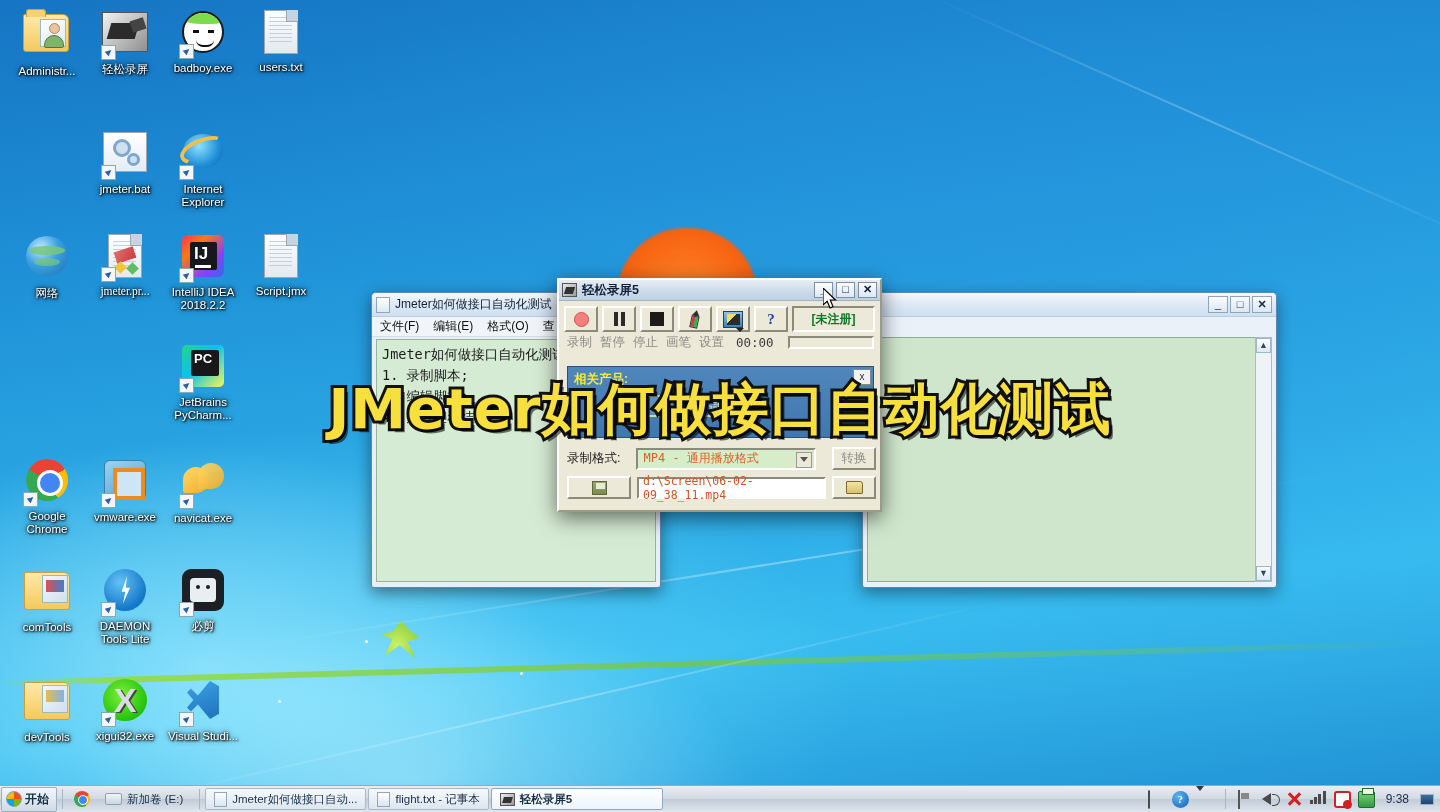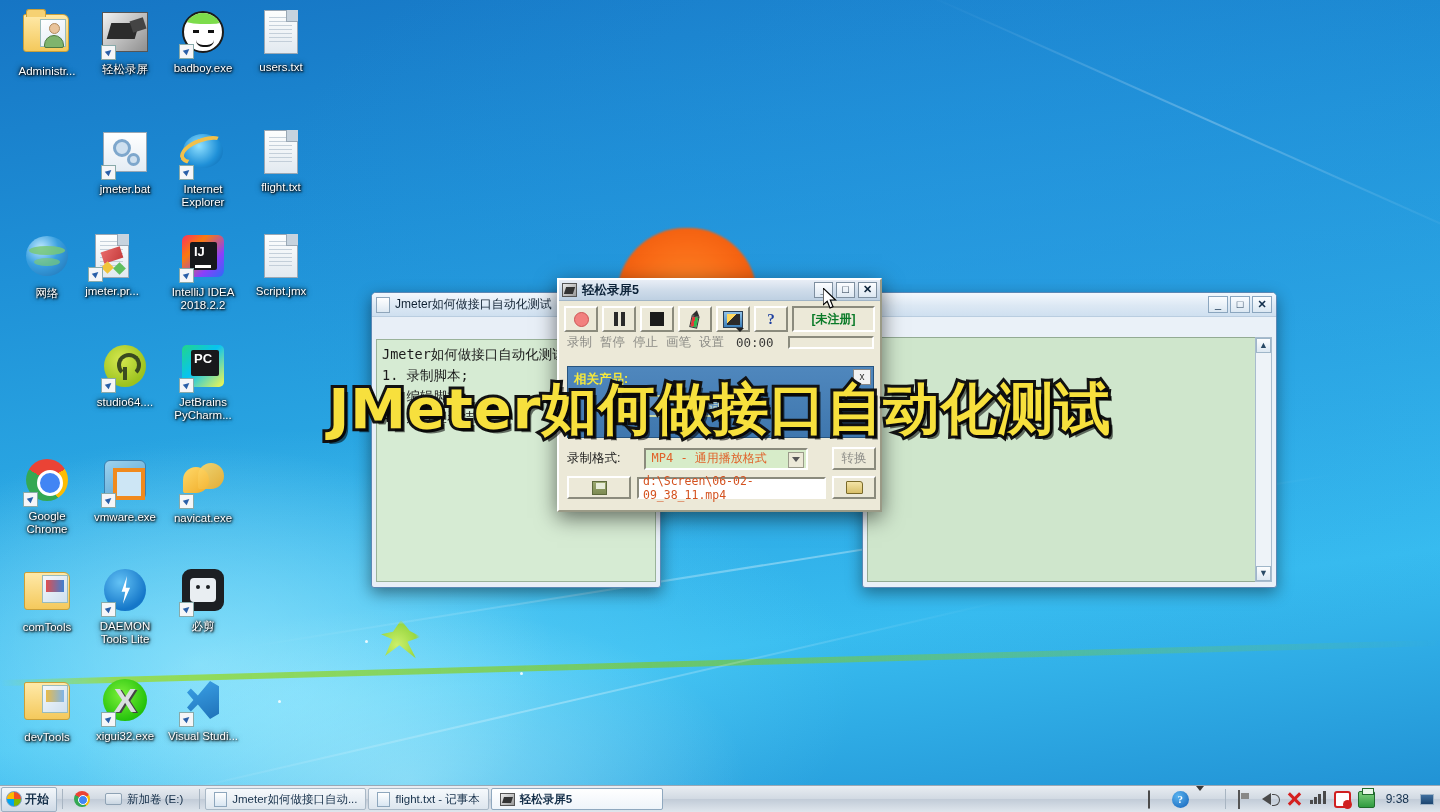--- a/index.html
+++ b/index.html
@@ -74,21 +74,21 @@
   .ic-gear{width:44px;height:40px;margin:4px auto 0;background:linear-gradient(180deg,#fff,#e4ecf4);border:1px solid #9aa8b5;position:relative;}
   .ic-gear .g1,.ic-gear .g2{position:absolute;border-radius:50%;background:#cfe0ef;border:3px solid #7ea7cc;}
   .ic-gear .g1{left:9px;top:6px;width:18px;height:18px;}
   .ic-gear .g2{left:23px;top:20px;width:13px;height:13px;}
   .ic-chrome{width:42px;height:42px;margin:3px auto 0;border-radius:50%;position:relative;
     background:conic-gradient(from -60deg,#ea4335 0 33%,#fbbc05 33% 58%,#34a853 58% 100%);}
   .ic-chrome::after{content:"";position:absolute;left:11px;top:11px;width:20px;height:20px;border-radius:50%;background:#4285f4;border:3px solid #fff;}
   .ic-ij{width:42px;height:42px;margin:3px auto 0;border-radius:6px;position:relative;
     background:linear-gradient(135deg,#fe315d 0%,#f97a0f 30%,#8a3ffc 70%,#2b6cf6 100%);}
   .ic-ij .sq{position:absolute;left:8px;top:7px;width:27px;height:28px;background:#16181c;border-radius:2px;}
-  .ic-ij .tx{position:absolute;left:12px;top:9px;color:#fff;font-size:13px;font-weight:bold;font-family:"Liberation Sans",sans-serif;}
+  .ic-ij .tx{position:absolute;left:12px;top:9px;color:#fff;font-size:17px;font-weight:bold;font-family:"Liberation Sans",sans-serif;}
   .ic-ij .ul{position:absolute;left:13px;bottom:9px;width:16px;height:3px;background:#fff;}
   .ic-pc{width:42px;height:42px;margin:3px auto 0;border-radius:5px;position:relative;
     background:linear-gradient(135deg,#21d789 0%,#07c3f2 45%,#fcf84a 100%);}
   .ic-pc .sq{position:absolute;left:9px;top:5px;width:28px;height:26px;background:#18181b;border-radius:2px;}
   .ic-pc .tx{position:absolute;left:12px;top:6px;color:#fff;font-size:13px;font-weight:bold;}
   .ic-android{width:42px;height:42px;margin:3px auto 0;border-radius:50%;
     background:radial-gradient(circle at 40% 35%,#d5e84f,#9cc21f 70%);position:relative;}
   .ic-android::after{content:"";position:absolute;left:13px;top:8px;width:16px;height:16px;border-radius:50%;border:4px solid #3b4a20;border-bottom-color:transparent;}
   .ic-android .leg{position:absolute;left:19px;top:22px;width:4px;height:13px;background:#3b4a20;}
   .ic-vmware{width:42px;height:40px;margin:4px auto 0;border-radius:6px;
@@ -185,21 +185,21 @@
   .rec-labels{display:flex;align-items:center;gap:8px;padding:2px 6px 3px 8px;font-size:12.5px;color:#8b8b86;}
   .rec-labels .time{font-family:"DejaVu Sans Mono",monospace;font-size:12.5px;color:#3a3a38;margin-left:4px;}
   .rec-labels .prog{flex:1;height:13px;margin-left:6px;border:2px solid;border-color:#8b8b7d #fff #fff #8b8b7d;background:#ece9d8;}
   .ad-banner{position:absolute;left:8px;top:86px;width:307px;height:72px;background:linear-gradient(180deg,#4f87bd,#3f77ae);
     border:1px solid #27547f;overflow:hidden;}
   .ad-banner .adt{position:absolute;left:6px;top:4px;font-size:12.5px;font-weight:bold;color:#f5e83c;}
   .ad-banner .adclose{position:absolute;right:2px;top:2px;width:18px;height:16px;background:#f2f2f2;border:1px solid #888;
     font-size:10px;text-align:center;line-height:14px;color:#333;}
   .ad-banner .adbox{position:absolute;left:70px;top:28px;width:120px;height:22px;border:2px solid #c9d8a8;background:rgba(255,255,255,.12);
     font-size:11px;color:#e9f3c3;text-align:center;line-height:20px;}
-  .fmt-row{position:absolute;left:8px;top:167px;display:flex;align-items:center;gap:24px;width:309px;}
+  .fmt-row{position:absolute;left:8px;top:167px;display:flex;align-items:center;gap:16px;width:309px;}
   .fmt-row .lb{font-size:12.5px;color:#1b1b1b;white-space:nowrap;}
   .combo{flex:1;height:22px;background:#d7ecc9;border:2px solid;border-color:#8b8b7d #fff #fff #8b8b7d;
     display:flex;align-items:center;padding-left:5px;position:relative;}
   .combo .val{font-family:"DejaVu Sans Mono",monospace;font-size:12px;color:#e0622a;}
   .combo .arrow{position:absolute;right:2px;top:2px;width:16px;height:16px;background:#ece9d8;
     border:1px solid #9a9a8a;display:flex;align-items:center;justify-content:center;}
   .combo .arrow::after{content:"";border-left:4px solid transparent;border-right:4px solid transparent;border-top:5px solid #555;}
   .cbtn{width:44px;height:23px;border:2px solid;border-color:#fff #8b8b7d #8b8b7d #fff;background:#ece9d8;
     font-size:12.5px;color:#8d8d88;text-align:center;line-height:19px;}
   .path-row{position:absolute;left:8px;top:196px;display:flex;align-items:center;gap:6px;width:309px;}
@@ -342,35 +342,27 @@
     <div class="dicon" style="left: 164px; top: 128px;">
       <div class="glyph">
         <div class="ic-ie">
           <div class="e"></div>
           <div class="swoosh"></div>
         </div>
         <div class="shortcut-arrow"></div>
       </div>
       <div class="lbl">Internet Explorer</div>
     </div>
-    <div class="dicon" style="left: 242px; top: 128px;">
-      <div class="glyph">
-        <div class="ic-doc">
-          <div class="lines"></div>
-        </div>
-      </div>
-      <div class="lbl">flight.txt</div>
-    </div>
     <div class="dicon" style="left: 8px; top: 232px;">
       <div class="glyph">
         <div class="ic-globe"></div>
       </div>
       <div class="lbl">网络</div>
     </div>
-    <div class="dicon" style="left: 73px; top: 232px;">
+    <div class="dicon" style="left: 86px; top: 232px; font-family: Liberation Serif, serif;">
       <div class="glyph">
         <div class="ic-doc" style="position:relative">
           <div class="lines"></div>
           <div style="position:absolute;left:6px;top:14px;width:20px;height:12px;background:linear-gradient(135deg,#e86a6a,#c63d3d);transform:rotate(-18deg)"></div>
           <div style="position:absolute;left:7px;bottom:5px;width:9px;height:9px;background:#f0c53a;transform:rotate(45deg)"></div>
           <div style="position:absolute;left:19px;bottom:4px;width:9px;height:9px;background:#5fbf5f;transform:rotate(45deg)"></div>
         </div>
         <div class="shortcut-arrow"></div>
       </div>
       <div class="lbl">jmeter.pr...</div>
@@ -386,29 +378,20 @@
       </div>
       <div class="lbl">IntelliJ IDEA 2018.2.2</div>
     </div>
     <div class="dicon" style="left: 242px; top: 232px;">
       <div class="glyph">
         <div class="ic-doc">
           <div class="lines"></div>
         </div>
       </div>
       <div class="lbl">Script.jmx</div>
-    </div>
-    <div class="dicon" style="left: 86px; top: 342px;">
-      <div class="glyph">
-        <div class="ic-android">
-          <div class="leg"></div>
-        </div>
-        <div class="shortcut-arrow"></div>
-      </div>
-      <div class="lbl">studio64....</div>
     </div>
     <div class="dicon" style="left: 164px; top: 342px;">
       <div class="glyph">
         <div class="ic-pc">
           <div class="sq"></div>
           <div class="tx">PC</div>
         </div>
         <div class="shortcut-arrow"></div>
       </div>
       <div class="lbl">JetBrains PyCharm...</div>
@@ -501,20 +484,26 @@
   <div class="np-scroll">
     <div class="ar up">▲</div>
     <div class="ar dn">▼</div>
   </div>
 </div>
 
 <div id="notepad-jmeter">
   <div class="np-title">
     <div class="tico"></div>
     <div class="ttxt">Jmeter如何做接口自动化测试</div>
+  </div>
+  <div class="np-menu">
+    <span>文件(F)</span>
+    <span>编辑(E)</span>
+    <span>格式(O)</span>
+    <span>查</span>
   </div>
   <div class="np-body">
     <div>Jmeter如何做接口自动化测试</div>
     <div>1. 录制脚本;</div>
     <div>2. 编辑脚本;</div>
     <div>4. 运行查看结果。</div>
   </div>
 </div>
 
 <div id="recorder">

